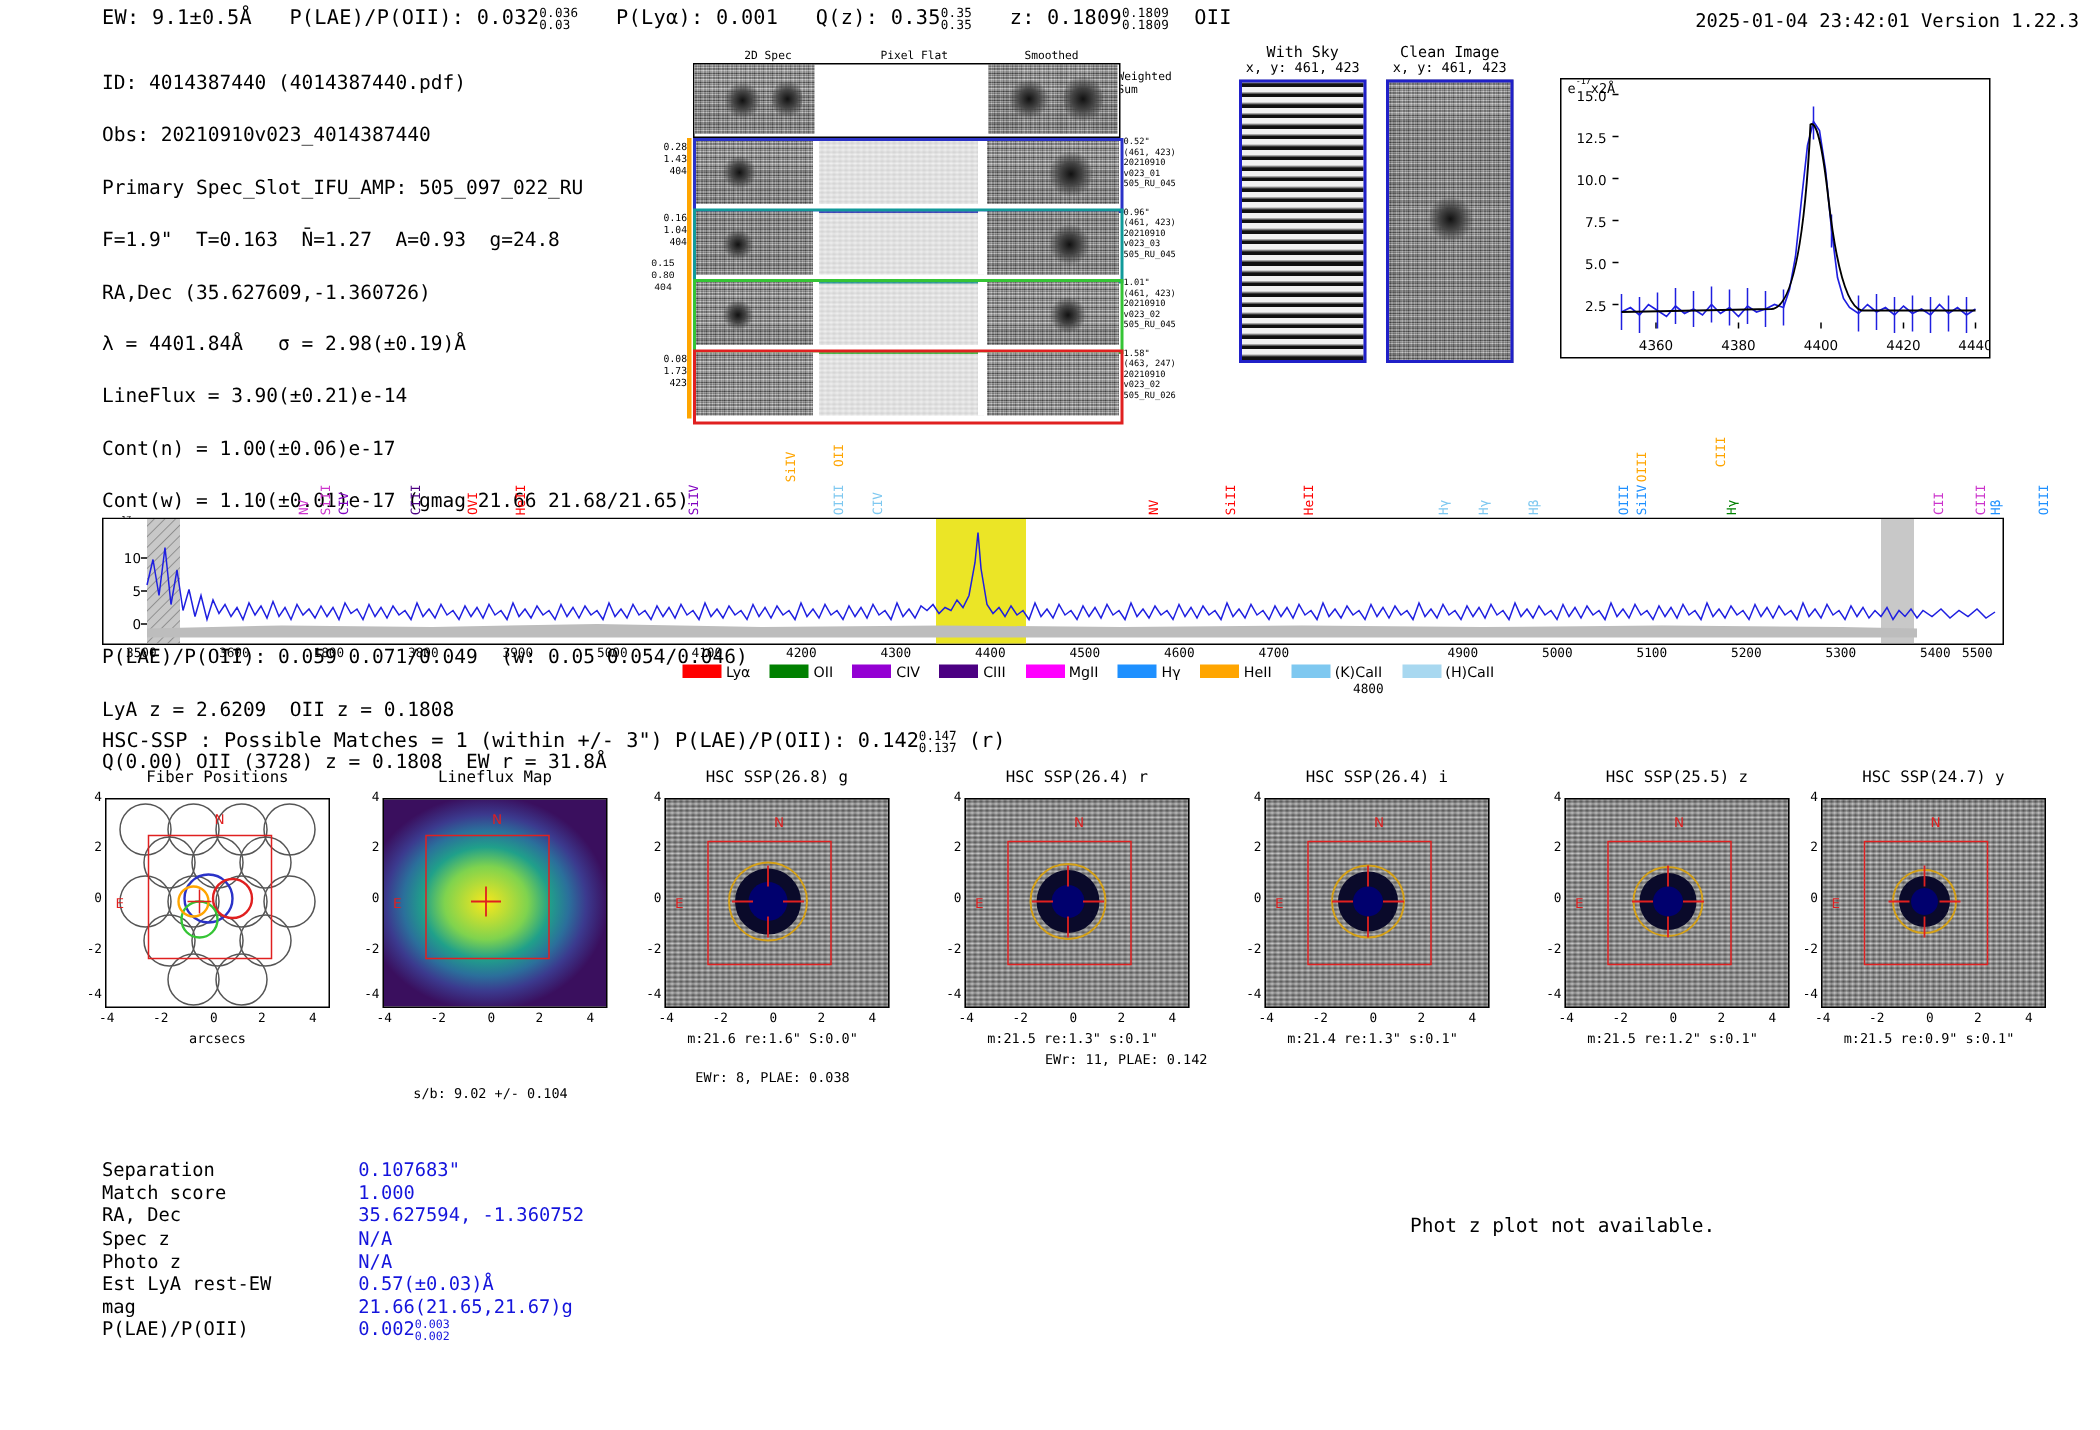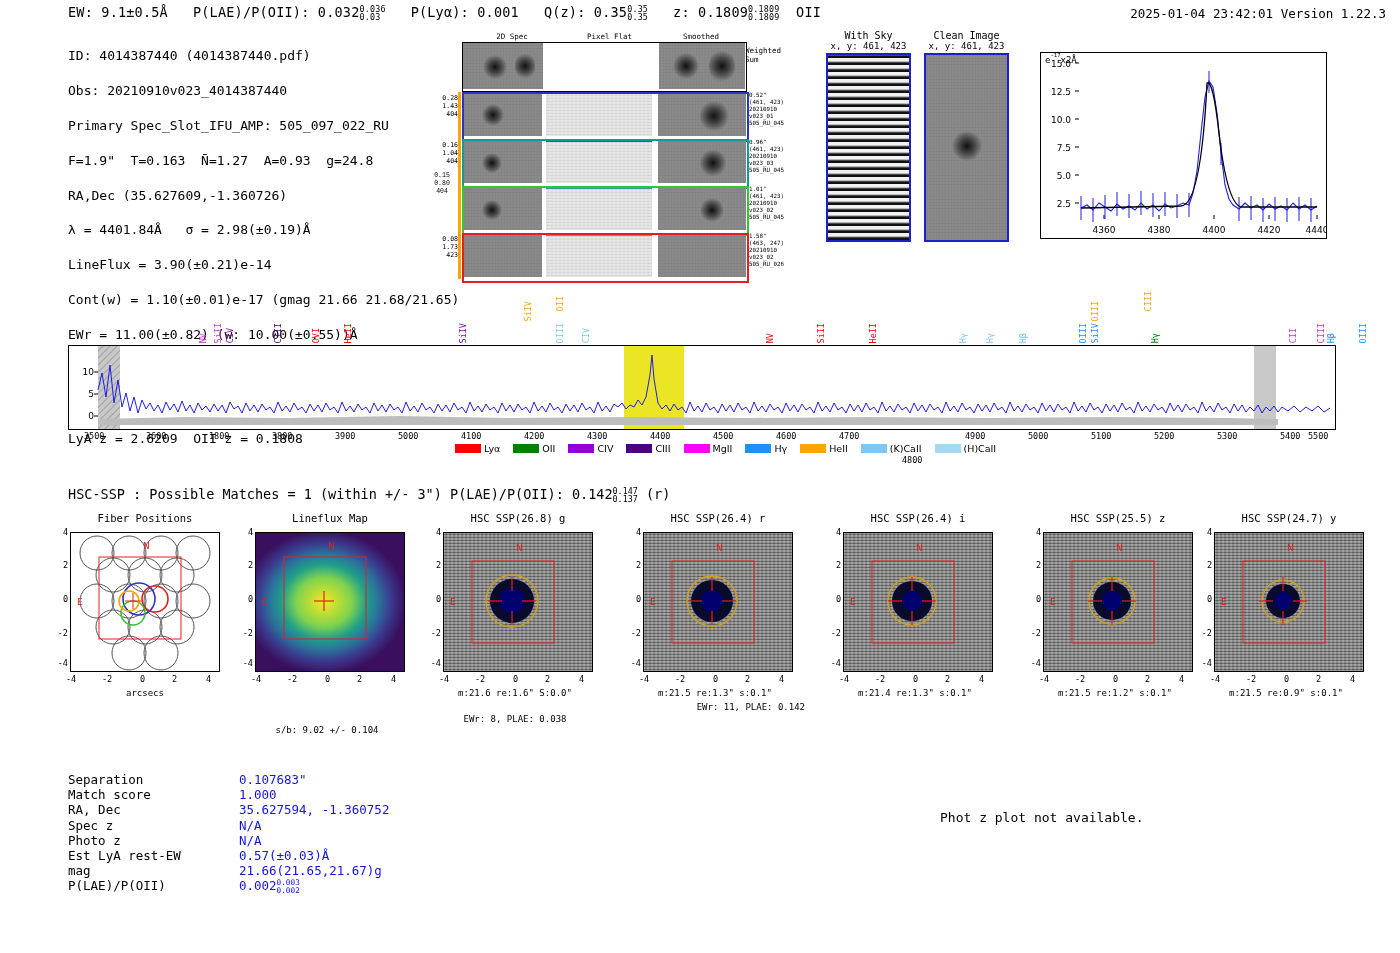--- a/index.html
+++ b/index.html
@@ -82,25 +82,27 @@
 <div id="datestamp" class="abs mono">2025-01-04 23:42:01  Version 1.22.3</div>
 
 <div id="infoblock" class="abs mono">
 <div>ID: 4014387440 (4014387440.pdf)</div>
 <div>Obs: 20210910v023_4014387440</div>
 <div>Primary Spec_Slot_IFU_AMP: 505_097_022_RU</div>
 <div>F=1.9"  T=0.163  N̄=1.27  A=0.93  g=24.8</div>
 <div>RA,Dec (35.627609,-1.360726)</div>
 <div>λ = 4401.84Å   σ = 2.98(±0.19)Å</div>
 <div>LineFlux = 3.90(±0.21)e-14</div>
+<div>Cont(n) = 1.00(±0.06)e-17</div>
 <div>Cont(w) = 1.10(±0.01)e-17 (gmag 21.66 21.68/21.65)</div>
 <div>EWr = 11.00(±0.82) (w: 10.00(±0.55))Å</div>
 <div>S/N = 17.0(±0.8)   χ² = 1.0(±0.2)</div>
 <div>P(LAE)/P(OII): 0.059 0.071/0.049  (w: 0.05 0.054/0.046)</div>
 <div>LyA z = 2.6209  OII z = 0.1808</div>
+<div>Q(0.00) OII (3728) z = 0.1808  EW r = 31.8Å</div>
 </div>
 
 <div id="specpanels" class="abs">
   <div class="abs panlabel" style="left:0px;top:0px;width:100px;">2D Spec</div>
   <div class="abs panlabel" style="left:100px;top:0px;width:95px;">Pixel Flat</div>
   <div class="abs panlabel" style="left:195px;top:0px;width:88px;">Smoothed</div>
   <div class="abs" style="left:283px;top:14px;width:34px;font-size:7.5px;white-space:pre-line;line-height:9px;">Weighted
 Sum</div>
 
   <div class="abs" style="left:0px;top:10px;width:283px;height:48px;border:1px solid #000;background:#fff;">

